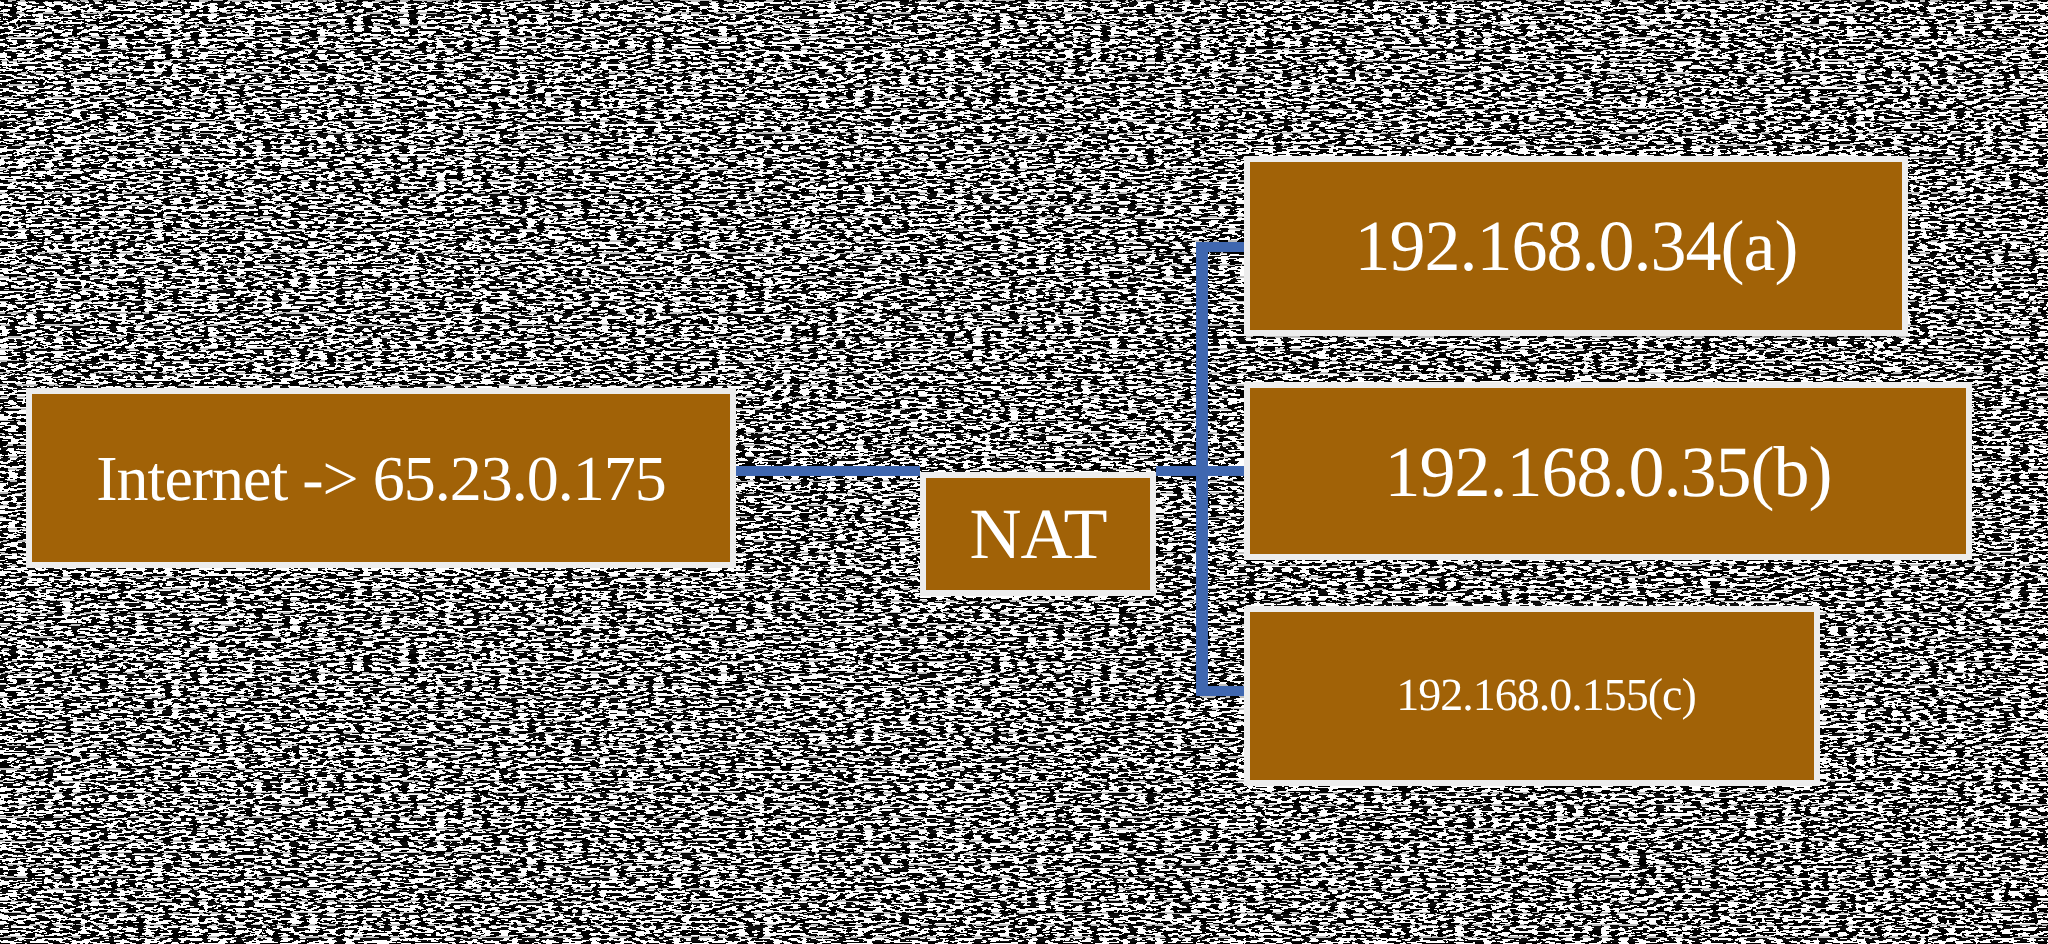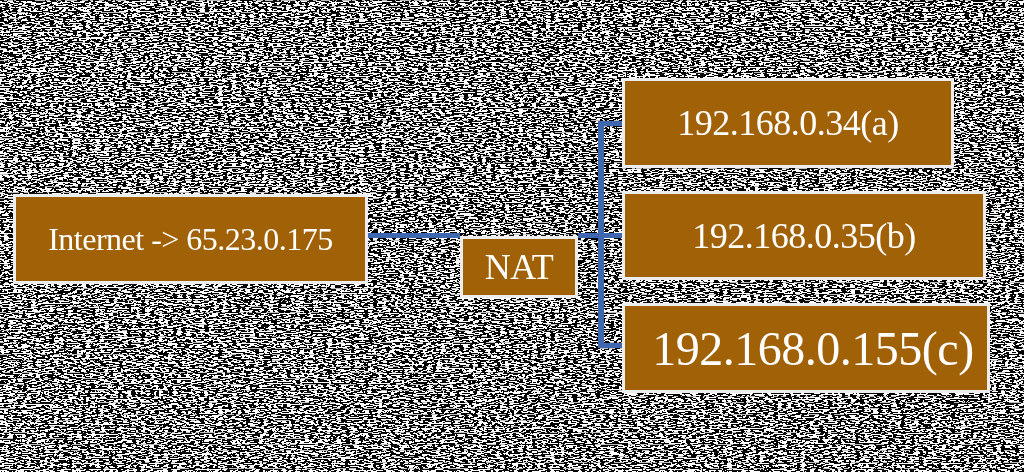--- a/index.html
+++ b/index.html
@@ -40,21 +40,21 @@
     text-align: center;
     box-sizing: border-box;
     letter-spacing: -0.5px;
     white-space: nowrap;
     font-family: Liberation Serif, serif;
   }
   .node-internet { left: 13px;  top: 194px; width: 355px; height: 90px; font-size: 32px; }
   .node-nat      { left: 460px; top: 192px; width: 118px; height: 62px; font-size: 36px; margin-top: 44px; }
   .node-lan-a    { left: 622px; top: 78px;  width: 332px; height: 90px; font-size: 36px; }
   .node-lan-b    { left: 622px; top: 191px; width: 364px; height: 89px; font-size: 36px; }
-  .node-lan-c    { left: 622px; top: 303px; width: 368px; height: 90px; font-size: 48px; padding-left: 14px; }
+  .node-lan-c    { left: 622px; top: 303px; width: 288px; height: 90px; font-size: 23px; padding-left: 14px; }
   .connector {
     position: absolute;
     background: #3F67B0;
   }
   .c-internet-nat { left: 368px; top: 233px; width: 92px;  height: 5px; }
   .c-nat-trunk    { left: 578px; top: 233px; width: 44px;  height: 5px; }
   .c-trunk        { left: 598px; top: 121px; width: 6px;   height: 227px; }
   .c-branch-a     { left: 604px; top: 121px; width: 18px;  height: 5px; }
   .c-branch-c     { left: 604px; top: 343px; width: 18px;  height: 5px; }
 </style>

